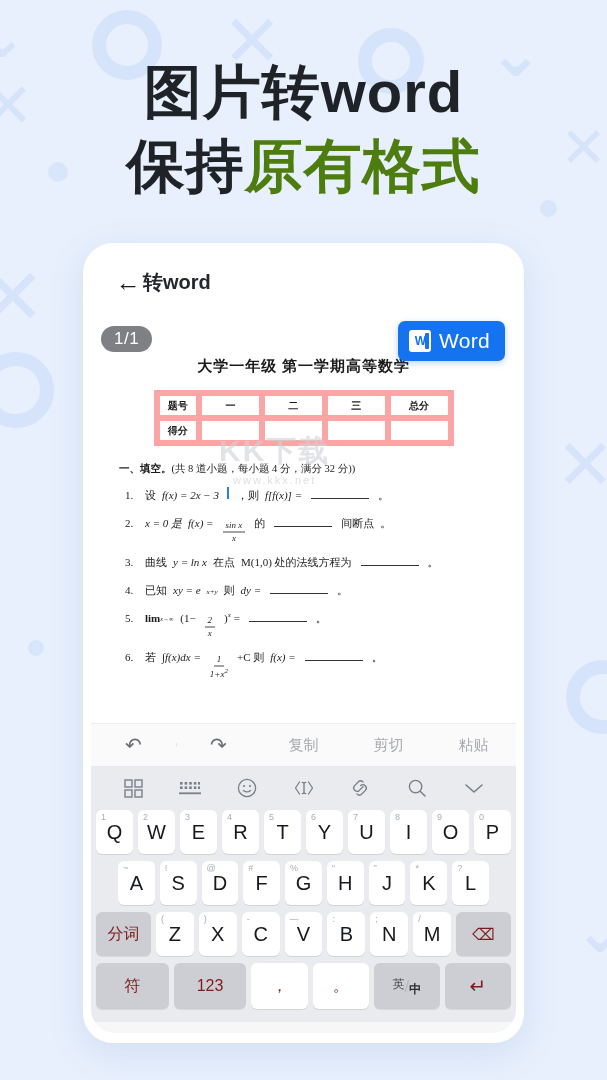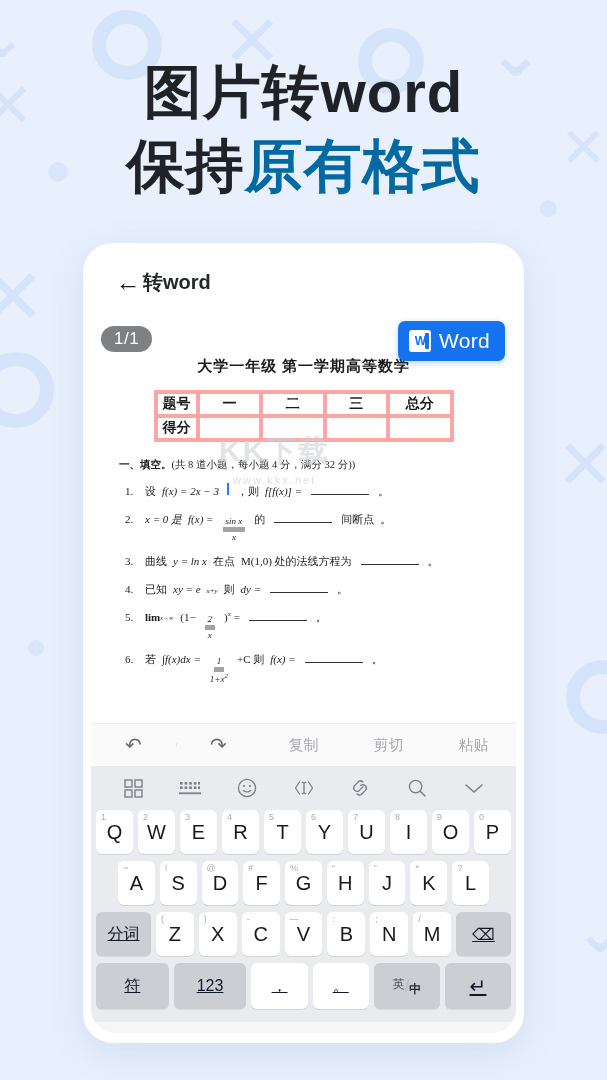--- a/index.html
+++ b/index.html
@@ -15,21 +15,21 @@
   .deco-dot{border-radius:50%;background:#d8e6fc;}
   .deco-v{color:#d6e4fb;font-weight:700;line-height:1;}
 
   .headline{position:absolute;left:0;right:0;top:58px;text-align:center;z-index:3;}
   .headline .l1{
     font-size:58px;font-weight:700;color:#1f2328;letter-spacing:1px;line-height:1.18;
   }
   .headline .l2{
     font-size:58px;font-weight:700;color:#1f2328;letter-spacing:1px;line-height:1.18;margin-top:6px;
   }
-  .hl-blue{color:#0369a1;}
+  .hl-blue{color:#4d7c0f;}
 
   
   .phone{
     position:absolute;left:83px;top:243px;width:441px;height:800px;
     background:#ffffff;border-radius:30px;z-index:4;
     box-shadow:0 10px 36px rgba(70,110,170,0.14);
     overflow:hidden;
   }
   .phone-inner{position:absolute;left:8px;right:8px;top:8px;bottom:10px;border-radius:24px;overflow:hidden;background:#f7f7f8;}
 
@@ -49,32 +49,32 @@
   }
   .word-ico{width:22px;height:22px;background:#fff;border-radius:3px;display:flex;align-items:center;justify-content:center;position:relative;}
   .word-ico span{font-size:12px;font-weight:700;color:#1573ef;line-height:1;letter-spacing:-1px;}
   .word-ico:after{content:"";position:absolute;right:2px;top:3px;width:4px;height:16px;background:#1573ef;border-radius:1px;}
   .word-txt{color:#fff;font-size:21px;font-weight:500;letter-spacing:.3px;}
 
   .doc-sheet{position:absolute;left:0;right:0;top:0;bottom:0;padding:28px 26px 0 26px;color:#1b1b1b;}
   .doc-title{text-align:center;font-family:"Liberation Serif","DejaVu Serif",serif;font-size:15px;font-weight:600;letter-spacing:1px;margin:16px 0 14px 0;}
 
   table.score{border-collapse:collapse;margin:0 auto 16px auto;width:300px;font-family:"Liberation Serif","DejaVu Serif",serif;}
-  table.score td{border:4px solid #fca5a5;height:17px;font-size:14px;text-align:center;font-weight:700;}
+  table.score td{border:6px solid #fca5a5;height:17px;font-size:10px;text-align:center;font-weight:700;}
   table.score td.lbl{width:40px;}
   table.score td.col{width:65px;}
 
   .sec-head{font-family:"Liberation Serif","DejaVu Serif",serif;font-size:10.5px;font-weight:700;margin:4px 0 11px 2px;}
   .sec-head .thin{font-weight:400;}
   .qrow{font-family:"Liberation Serif","DejaVu Serif",serif;font-size:11px;margin:0 0 13px 8px;display:flex;align-items:baseline;gap:6px;white-space:nowrap;}
   .qnum{width:14px;}
   .ital{font-style:italic;}
   .blank{display:inline-block;border-bottom:1px solid #333;width:58px;height:9px;margin:0 3px;}
   .frac{display:inline-flex;flex-direction:column;align-items:center;vertical-align:middle;line-height:1;margin:0 3px;font-size:9px;transform:translateY(1px);}
-  .frac .num{padding:0 3px 1px 3px;border-bottom:5px solid #a3a3a3;font-style:italic;}
+  .frac .num{padding:0 3px 1px 3px;border-bottom:2px solid #a3a3a3;font-style:italic;}
   .frac .den{padding-top:1px;font-style:italic;}
   .sup{font-size:7px;vertical-align:super;font-style:italic;text-align:right;}
   .limwrap{display:inline-flex;flex-direction:row;align-items:center;line-height:1;vertical-align:middle;margin-right:1px;}
   .limwrap .lt{font-size:11px;font-weight:600;}
   .limwrap .lb{font-size:6px;font-style:italic;}
   .caret{display:inline-block;width:2px;height:12px;background:#2b7cf6;vertical-align:-2px;margin:0 2px;}
 
   .watermark{position:absolute;left:128px;top:118px;z-index:4;pointer-events:none;opacity:.62;}
   .wm-main{font-size:30px;font-weight:800;color:#cfd2d8;letter-spacing:2px;font-family:"Liberation Sans",sans-serif;}
   .wm-sub{font-size:11px;color:#c9ccd2;letter-spacing:2px;text-align:center;margin-top:2px;font-family:"Liberation Sans",sans-serif;}
@@ -92,21 +92,21 @@
   .kb-tool svg{display:block;}
   .kb-row{display:flex;justify-content:center;gap:5px;padding:0 5px;margin-bottom:7px;}
   .key{
     flex:1;height:44px;background:#fff;border-radius:6px;position:relative;
     display:flex;align-items:center;justify-content:center;
     font-size:20px;color:#17191c;font-weight:400;
     box-shadow:0 1px 0 rgba(0,0,0,.10);
   }
   .key .alt{position:absolute;top:2px;left:5px;font-size:9px;color:#a9adb3;}
   .key.gray{background:#ccced3;box-shadow:0 1px 0 rgba(0,0,0,.08);}
-  .key.fn{font-size:16px;color:#0f172a;text-decoration:underline;}
+  .key.fn{font-size:16px;color:#7f1d1d;}
   .row2{padding:0 27px;}
   .row3 .key.wide{flex:1.45;}
   .row4 .key{height:46px;}
   .row4 .k-sym{flex:1.1;}
   .row4 .k-123{flex:1.1;}
   .row4 .k-comma{flex:.85;}
   .row4 .k-space{flex:2.5;font-size:17px;}
   .row4 .k-period{flex:.85;}
   .row4 .k-lang{flex:1.0;}
   .row4 .k-enter{flex:1.0;font-size:20px;}

